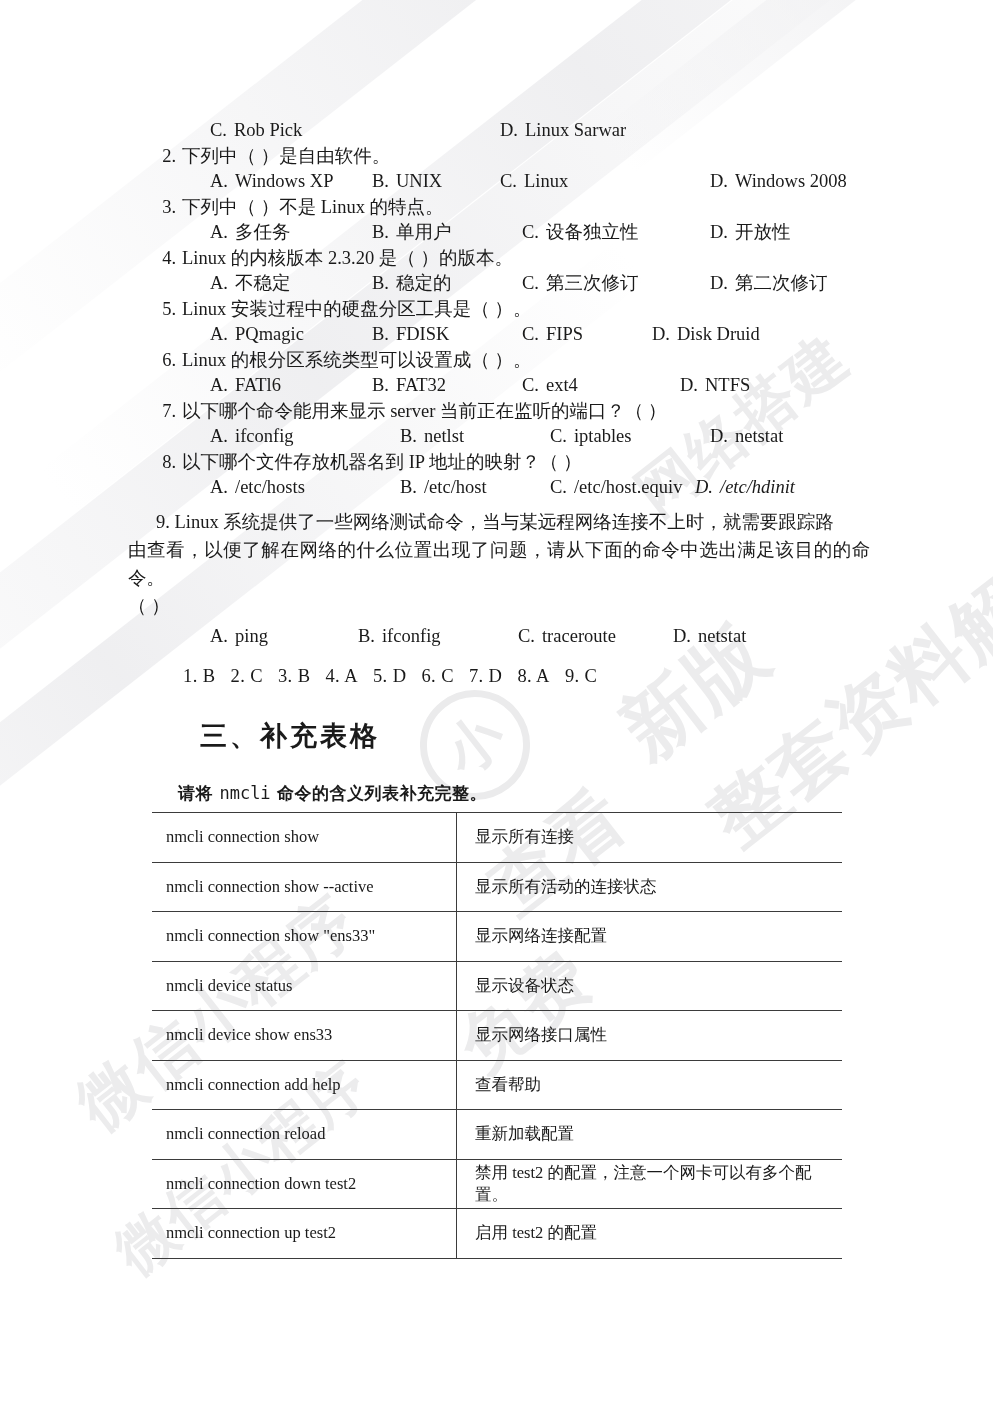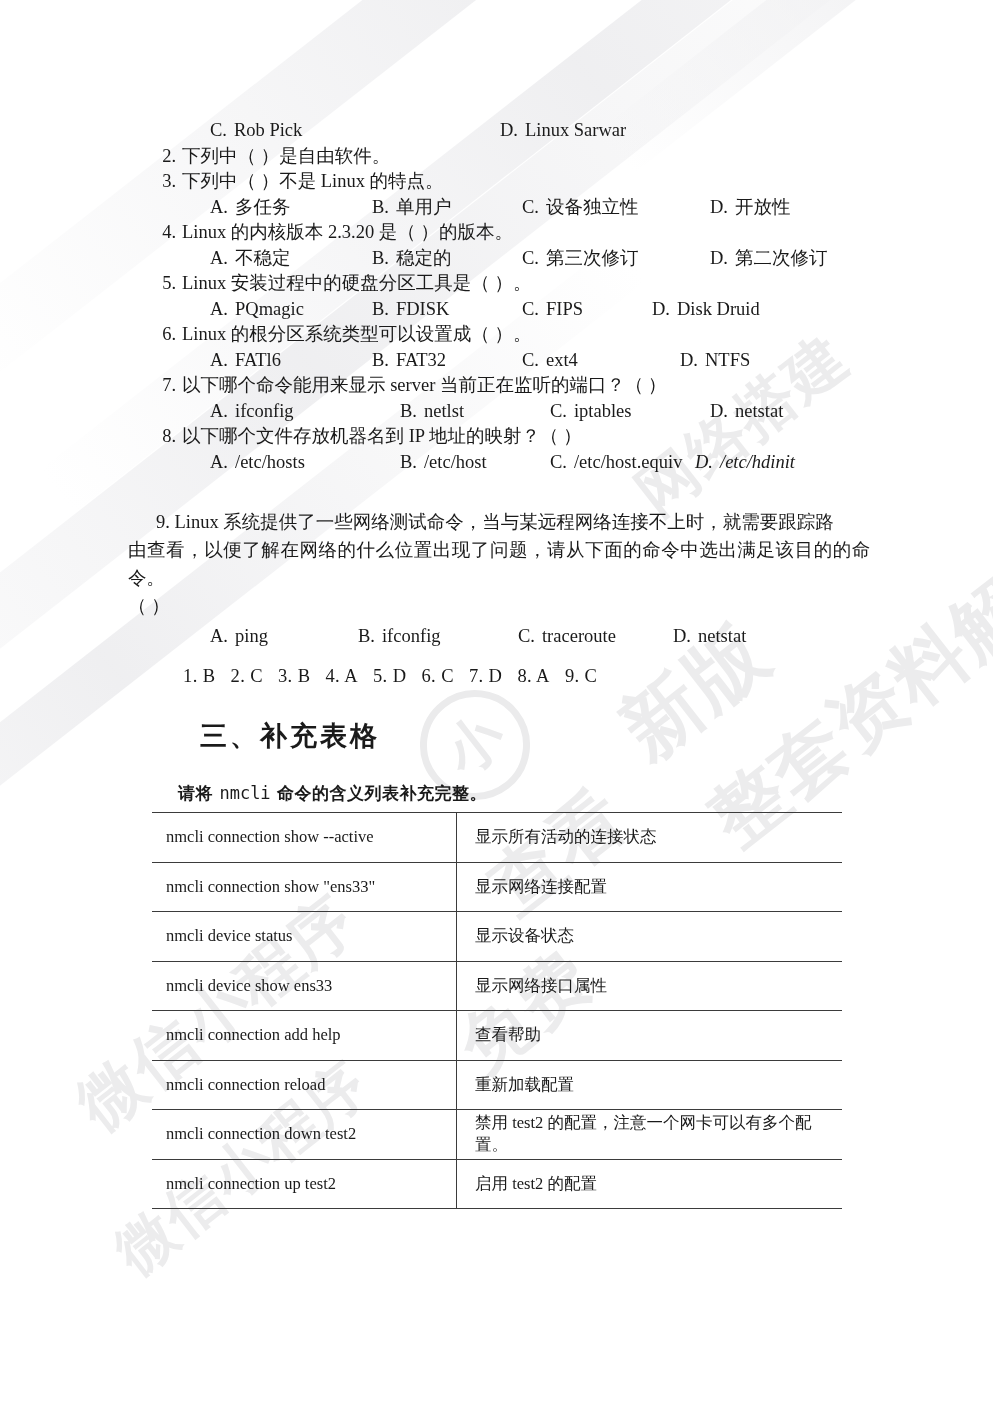--- a/index.html
+++ b/index.html
@@ -195,20 +195,34 @@
       <span class="opt" style="left:60px;">
         <span class="ltr">C.</span><span>Rob Pick</span>
       </span>
       <span class="opt" style="left:350px;">
         <span class="ltr">D.</span><span>Linux Sarwar</span>
       </span>
     </div>
 
     <div class="qline">
       <span class="qnum">2.</span><span>下列中（    ）是自由软件。</span>
+    </div>
+    <div class="optrow">
+      <span class="opt" style="left:60px;">
+        <span class="ltr">A.</span><span>Windows XP</span>
+      </span>
+      <span class="opt" style="left:222px;">
+        <span class="ltr">B.</span><span>UNIX</span>
+      </span>
+      <span class="opt" style="left:350px;">
+        <span class="ltr">C.</span><span>Linux</span>
+      </span>
+      <span class="opt" style="left:560px;">
+        <span class="ltr">D.</span><span>Windows 2008</span>
+      </span>
     </div>
 
     <div class="qline">
       <span class="qnum">3.</span><span>下列中（    ）不是 Linux 的特点。</span>
     </div>
     <div class="optrow">
       <span class="opt" style="left:60px;">
         <span class="ltr">A.</span><span>多任务</span>
       </span>
       <span class="opt" style="left:222px;">
@@ -353,20 +367,24 @@
 
   <div id="section-heading">三、补充表格</div>
 
   <div id="table-instruction">
     <span>请将 </span><span class="mono">nmcli</span><span> 命令的含义列表补充完整。</span>
   </div>
 
   <table id="nmcli-table">
     <tbody>
       <tr>
+        <td class="cmd">nmcli connection show</td>
+        <td class="meaning">显示所有连接</td>
+      </tr>
+      <tr>
         <td class="cmd">nmcli connection show --active</td>
         <td class="meaning">显示所有活动的连接状态</td>
       </tr>
       <tr>
         <td class="cmd">nmcli connection show "ens33"</td>
         <td class="meaning">显示网络连接配置</td>
       </tr>
       <tr>
         <td class="cmd">nmcli device status</td>
         <td class="meaning">显示设备状态</td>

